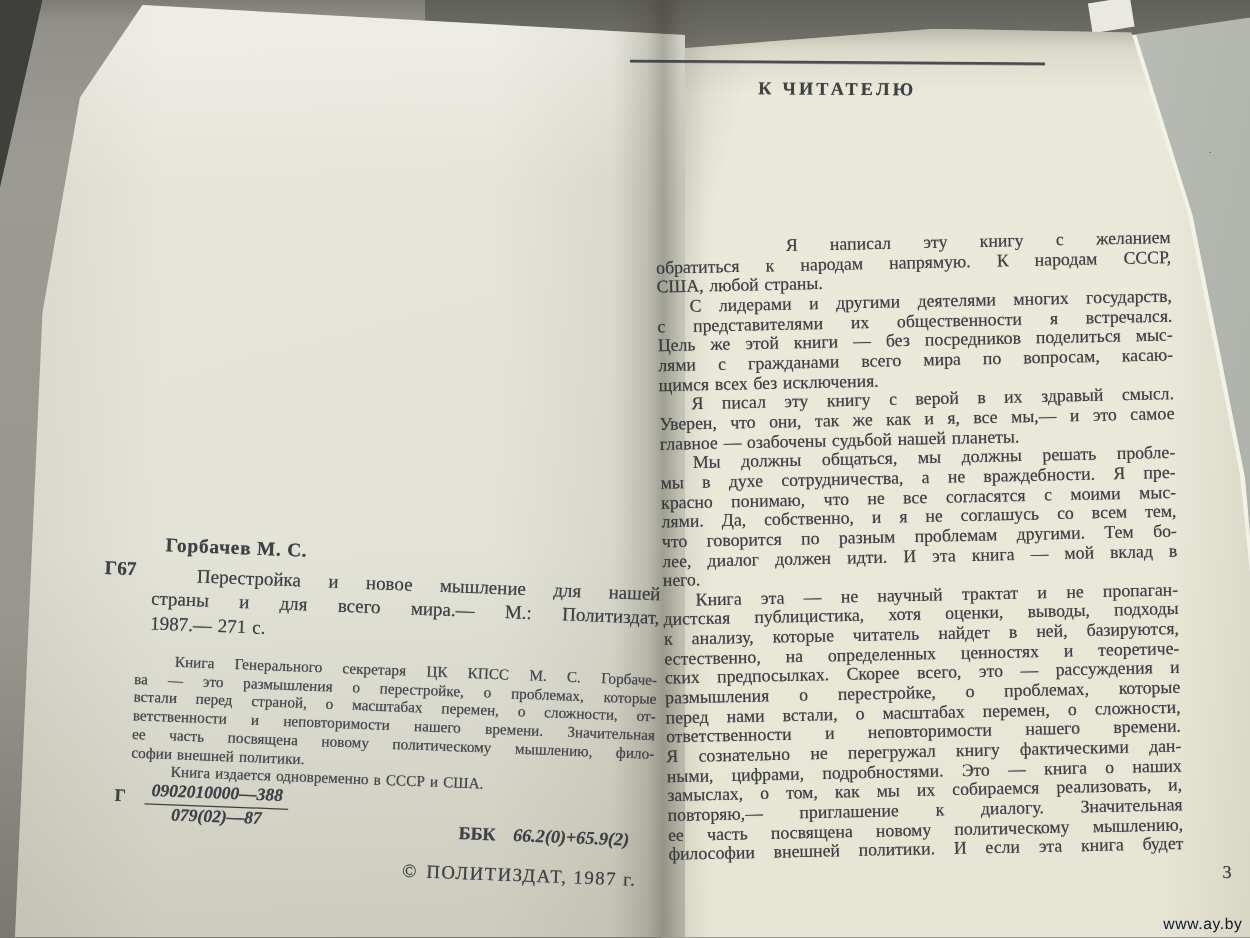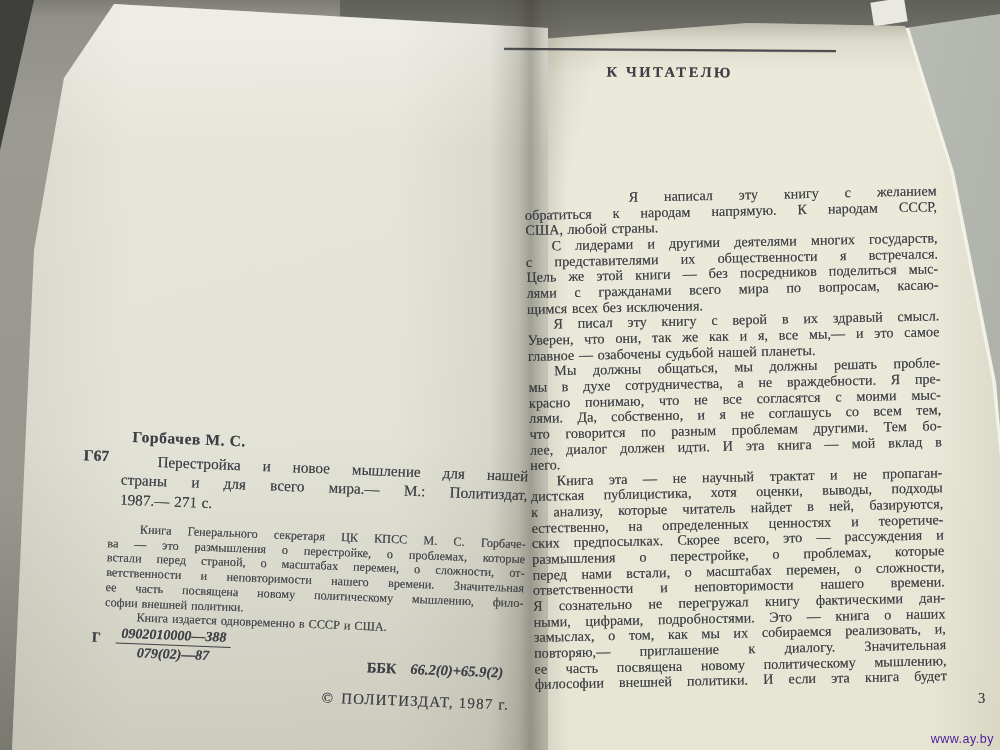--- a/index.html
+++ b/index.html
@@ -83,21 +83,21 @@
     transform:rotate(-1.2deg);transform-origin:0 100%;}
   .head-block{position:absolute;left:-10px;top:12px;width:332px;transform:rotate(1.6deg);}
   .head-rule{height:1.7px;background:#4a4c50;box-shadow:0 0.5px 0.5px rgba(74,76,80,0.5);}
   .chapter-heading{margin-top:13px;text-align:center;font-size:14.5px;font-weight:bold;
     letter-spacing:2.6px;}
   .rbody{position:absolute;left:8px;top:152px;width:412px;font-size:14.2px;line-height:15.66px;
     --ind:26px;--bigind:104px;}
   .page-number{position:absolute;left:978px;top:690px;font-size:14.5px;z-index:5;}
   .watermark{position:absolute;right:6px;bottom:4px;z-index:8;
     font-family:"Liberation Sans","DejaVu Sans",sans-serif;font-size:12.5px;
-    color:#4c1d95;letter-spacing:0.5px;}
+    color:#0f172a;letter-spacing:0.5px;}
 </style>
 </head>
 <body>
 
 <div class="photo">
   <div class="bg-surface"></div>
   <div class="bg-top-band"></div>
   <div class="bg-top-band-left"></div>
   <div class="bg-corner"></div>
   <div class="sill"></div>

